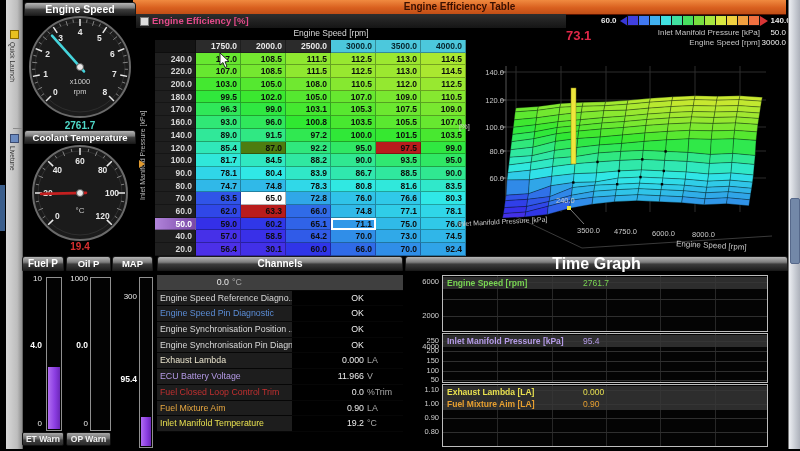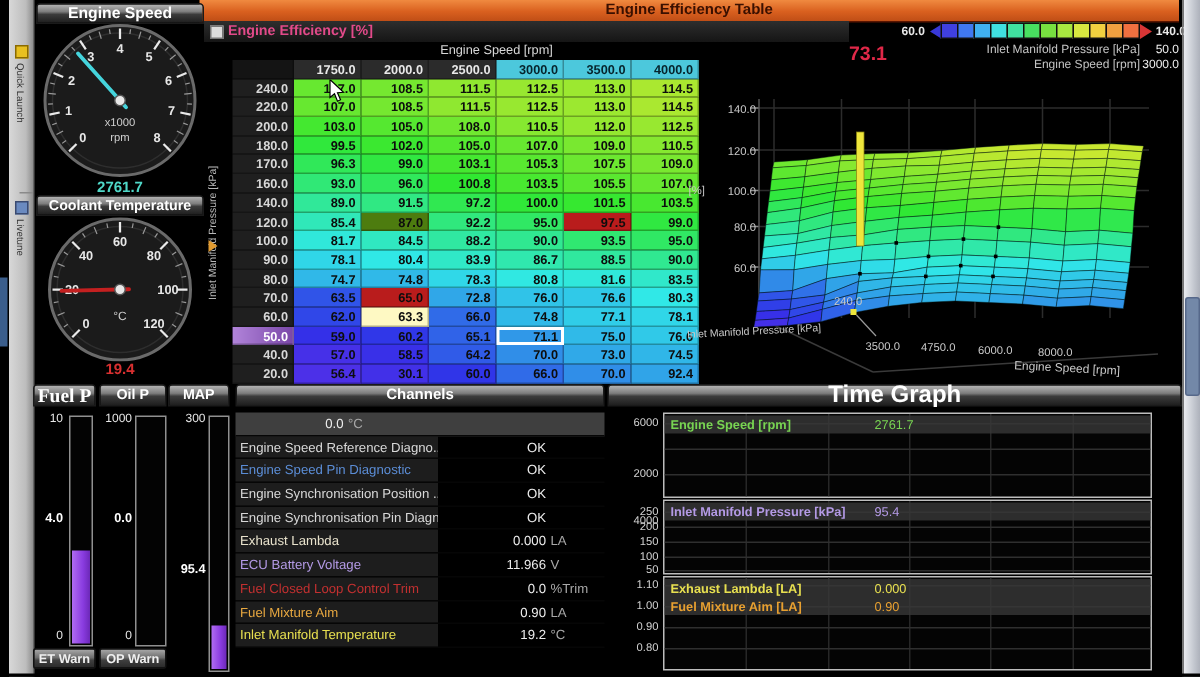--- a/index.html
+++ b/index.html
@@ -287,28 +287,28 @@
       <div class="cell" style="background: rgb(48, 232, 145);">90.0</div>
       <div class="rowhead">80.0</div>
       <div class="cell" style="background: rgb(48, 184, 232);">74.7</div>
       <div class="cell" style="background: rgb(48, 185, 232);">74.8</div>
       <div class="cell" style="background: rgb(48, 216, 232);">78.3</div>
       <div class="cell" style="background: rgb(48, 232, 226);">80.8</div>
       <div class="cell" style="background: rgb(48, 232, 219);">81.6</div>
       <div class="cell" style="background: rgb(48, 232, 202);">83.5</div>
       <div class="rowhead">70.0</div>
       <div class="cell" style="background: rgb(48, 84, 232);">63.5</div>
-      <div class="cell" style="background: #b91c1c;">65.0</div>
+      <div class="cell" style="background: #ffffff;">65.0</div>
       <div class="cell" style="background: rgb(48, 167, 232);">72.8</div>
       <div class="cell" style="background: rgb(48, 195, 232);">76.0</div>
       <div class="cell" style="background: rgb(48, 201, 232);">76.6</div>
       <div class="cell" style="background: rgb(48, 232, 231);">80.3</div>
       <div class="rowhead">60.0</div>
       <div class="cell" style="background: rgb(48, 71, 232);">62.0</div>
-      <div class="cell" style="background: #fef9c3;">63.3</div>
+      <div class="cell" style="background: #b91c1c;">63.3</div>
       <div class="cell" style="background: rgb(48, 107, 232);">66.0</div>
       <div class="cell" style="background: rgb(48, 185, 232);">74.8</div>
       <div class="cell" style="background: rgb(48, 205, 232);">77.1</div>
       <div class="cell" style="background: rgb(48, 214, 232);">78.1</div>
       <div class="rowhead sel">50.0</div>
       <div class="cell" style="background: rgb(52, 48, 232);">59.0</div>
       <div class="cell" style="background: rgb(48, 55, 232);">60.2</div>
       <div class="cell" style="background: rgb(48, 99, 232);">65.1</div>
       <div class="cell selcell" style="background: rgb(48, 152, 232);">71.1</div>
       <div class="cell" style="background: rgb(48, 186, 232);">75.0</div>
@@ -569,41 +569,41 @@
   <div class="abs xtick" style="left:458px;top:218px;transform:rotate(-3deg);font-size:7px;">Inlet Manifold Pressure [kPa]</div>
   <div id="xticks">
       <div class="abs xtick" style="left: 577px; top: 226px;">3500.0</div>
       <div class="abs xtick" style="left: 614px; top: 227px;">4750.0</div>
       <div class="abs xtick" style="left: 652px; top: 229px;">6000.0</div>
       <div class="abs xtick" style="left: 692px; top: 230px;">8000.0</div>
     </div>
   <div class="abs xtick" style="left:676px;top:241px;transform:rotate(3deg);font-size:8px;">Engine Speed [rpm]</div>
 
   <div id="bars">
-      <div class="abs hdr" style="left:22px;top:256px;width:42px;height:15px;font-size:13px;line-height:14px;font-family:Liberation Serif, serif;">Fuel P</div>
+      <div class="abs hdr" style="left:22px;top:256px;width:42px;height:15px;font-size:10px;line-height:14px;">Fuel P</div>
       <div class="abs bartrack" style="left:46px;top:277px;width:16px;height:154px;">
          <div class="barfill" style="height:62px;"></div>
       </div>
       <div class="abs barlab" style="left:20px;top:274px;width:22px;">10</div>
       <div class="abs barval" style="left:20px;top:340px;width:22px;">4.0</div>
       <div class="abs barlab" style="left:20px;top:419px;width:22px;">0</div>
       <div class="abs btn" style="left:22px;top:432px;width:42px;height:14px;font-size:8.5px;line-height:13px;">ET Warn</div>
       <div class="abs hdr" style="left:66px;top:256px;width:45px;height:15px;font-size:9.5px;line-height:14px;">Oil P</div>
       <div class="abs bartrack" style="left:90px;top:277px;width:21px;height:154px;">
          <div class="barfill" style="height:0px;"></div>
       </div>
       <div class="abs barlab" style="left:64px;top:274px;width:24px;">1000</div>
       <div class="abs barval" style="left:64px;top:340px;width:24px;">0.0</div>
       <div class="abs barlab" style="left:64px;top:419px;width:24px;">0</div>
       <div class="abs btn" style="left:66px;top:432px;width:45px;height:14px;font-size:8.5px;line-height:13px;">OP Warn</div>
       <div class="abs hdr" style="left:112px;top:256px;width:41px;height:15px;font-size:9.5px;line-height:14px;">MAP</div>
       <div class="abs bartrack" style="left:139px;top:277px;width:14px;height:171px;">
          <div class="barfill" style="height:29px;"></div>
       </div>
-      <div class="abs barlab" style="left:110px;top:274px;width:27px;">300</div>
+      <div class="abs barlab" style="left:110px;top:292px;width:27px;">300</div>
       <div class="abs barval" style="left:110px;top:374px;width:27px;">95.4</div>
     </div>
 
   <div class="abs hdr" style="left:157px;top:256px;width:246px;height:15px;font-size:10px;line-height:14px;">
     <span>Channels</span>
   </div>
   <div class="abs" id="channels-rows">
       <div class="chrow sel">
       <span class="vl">0.0</span>
       <span class="un">°C</span>

